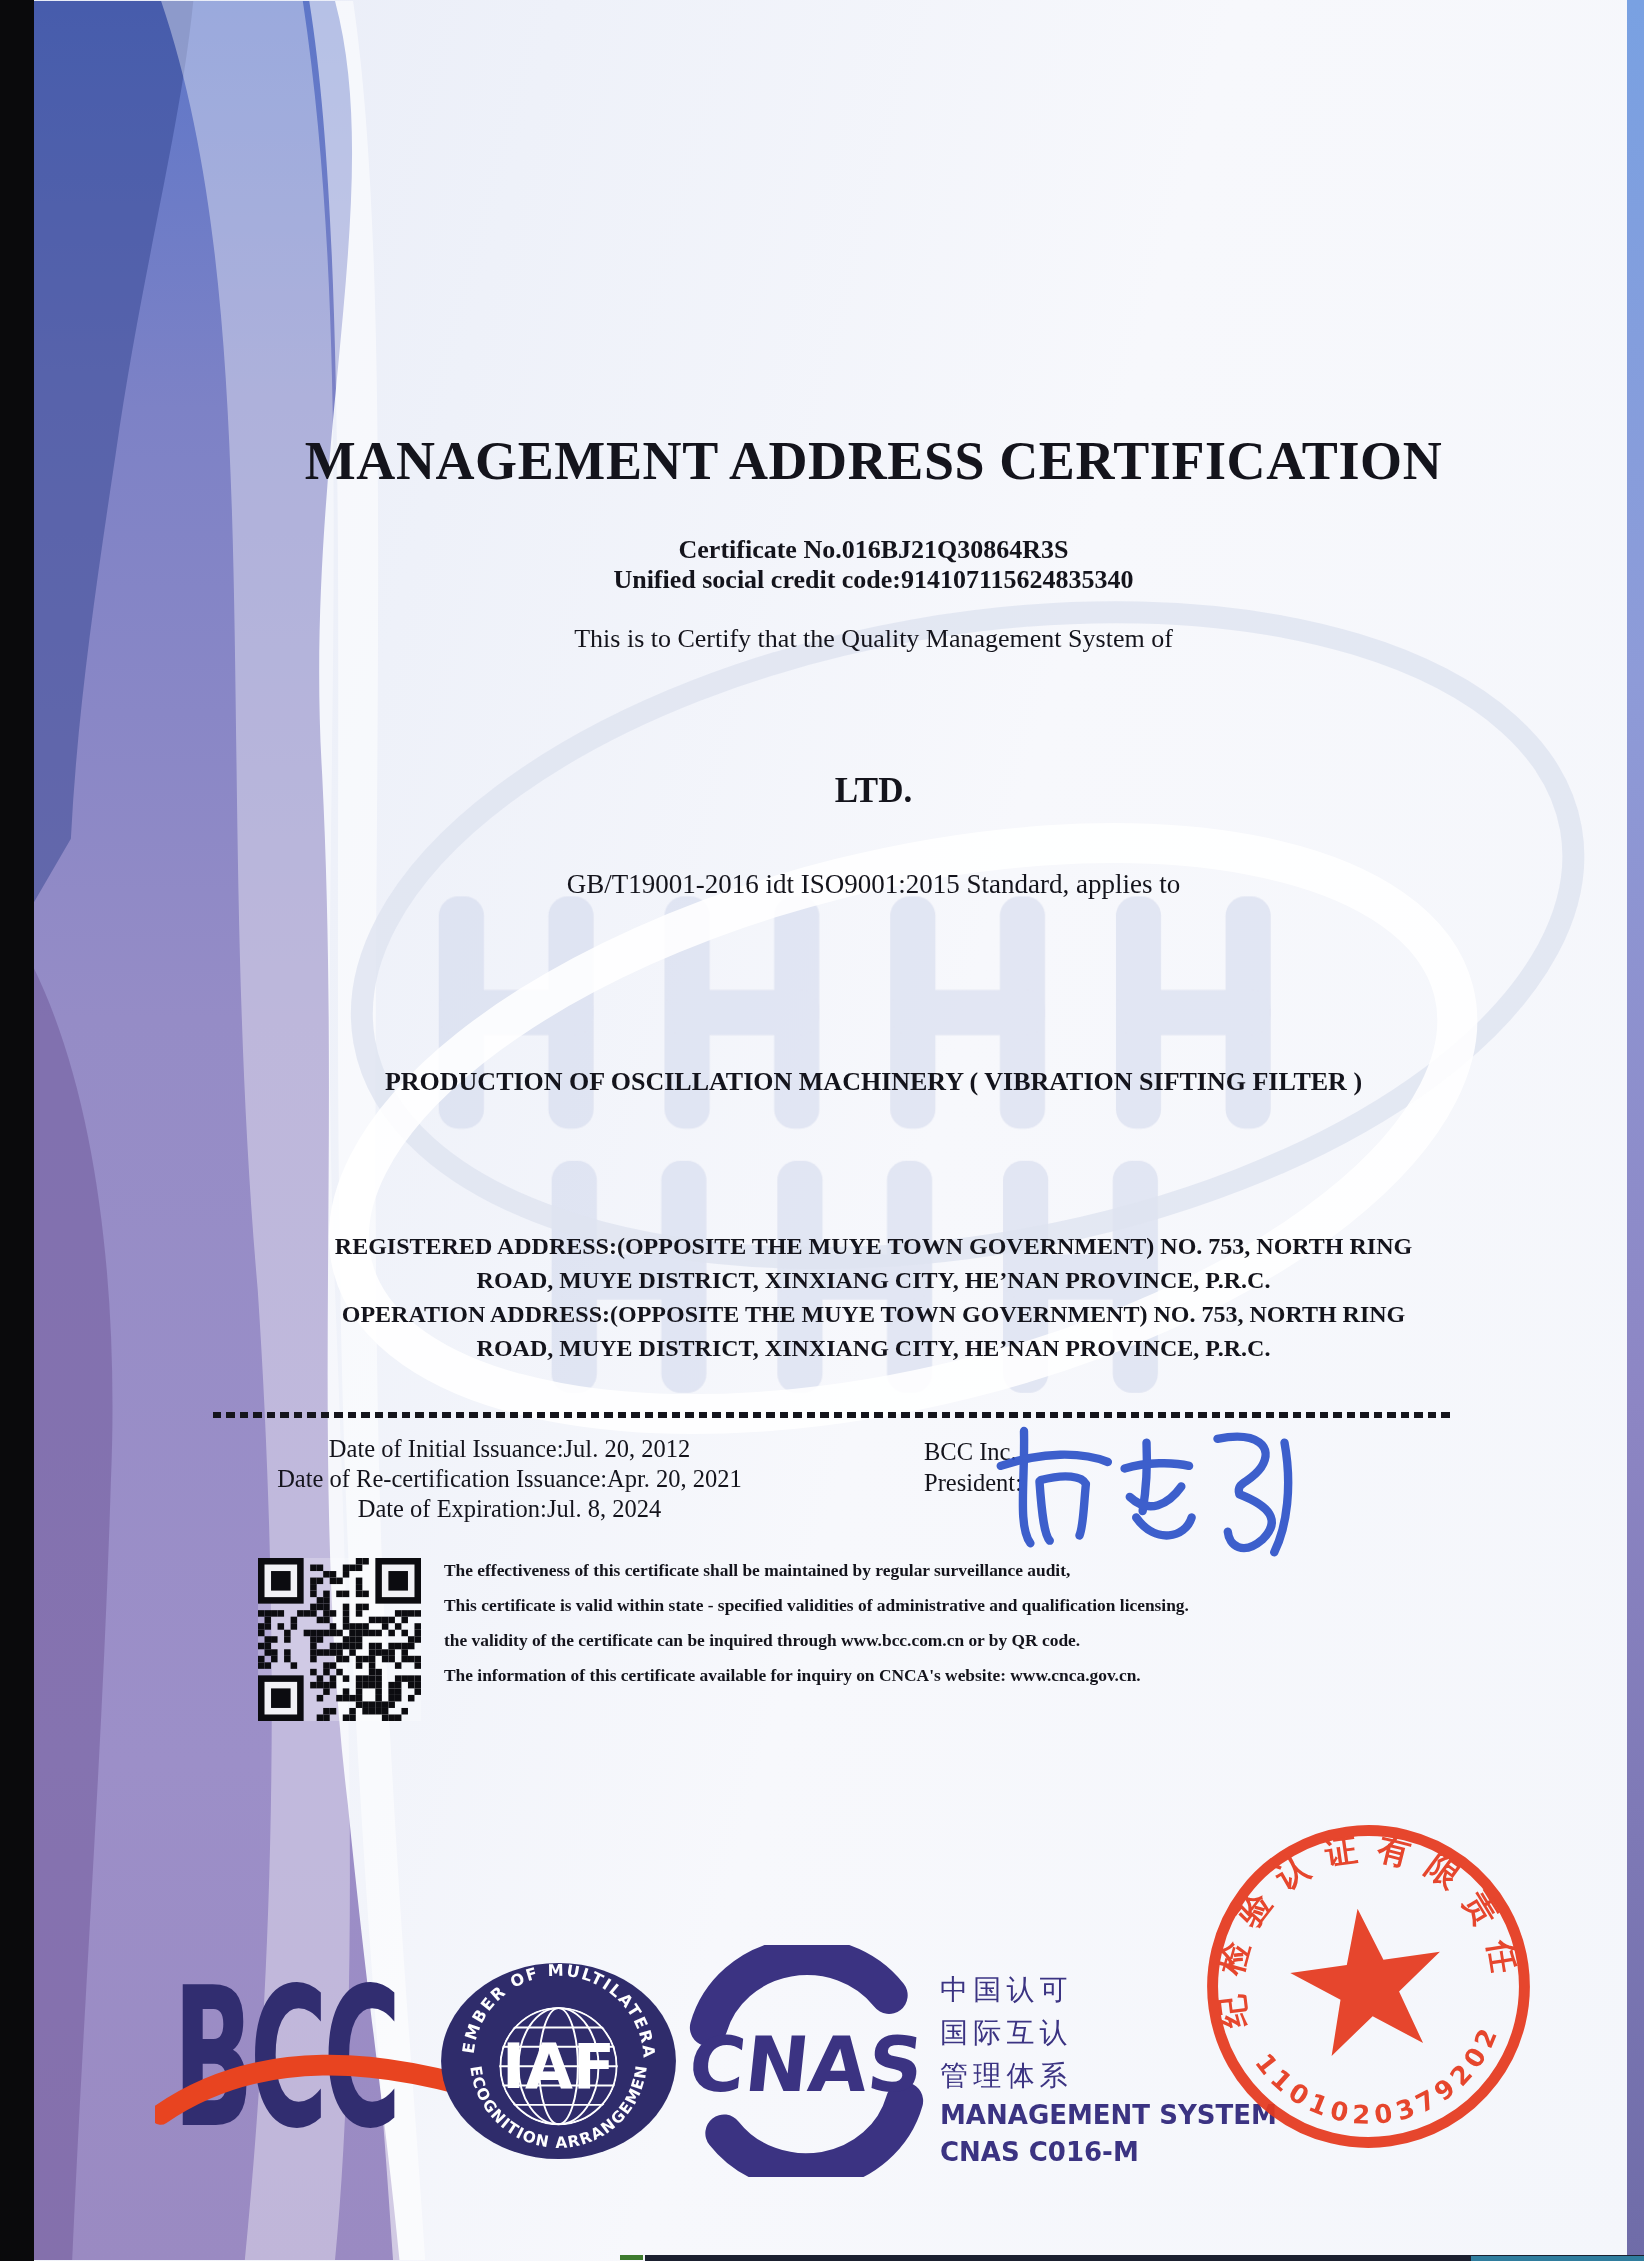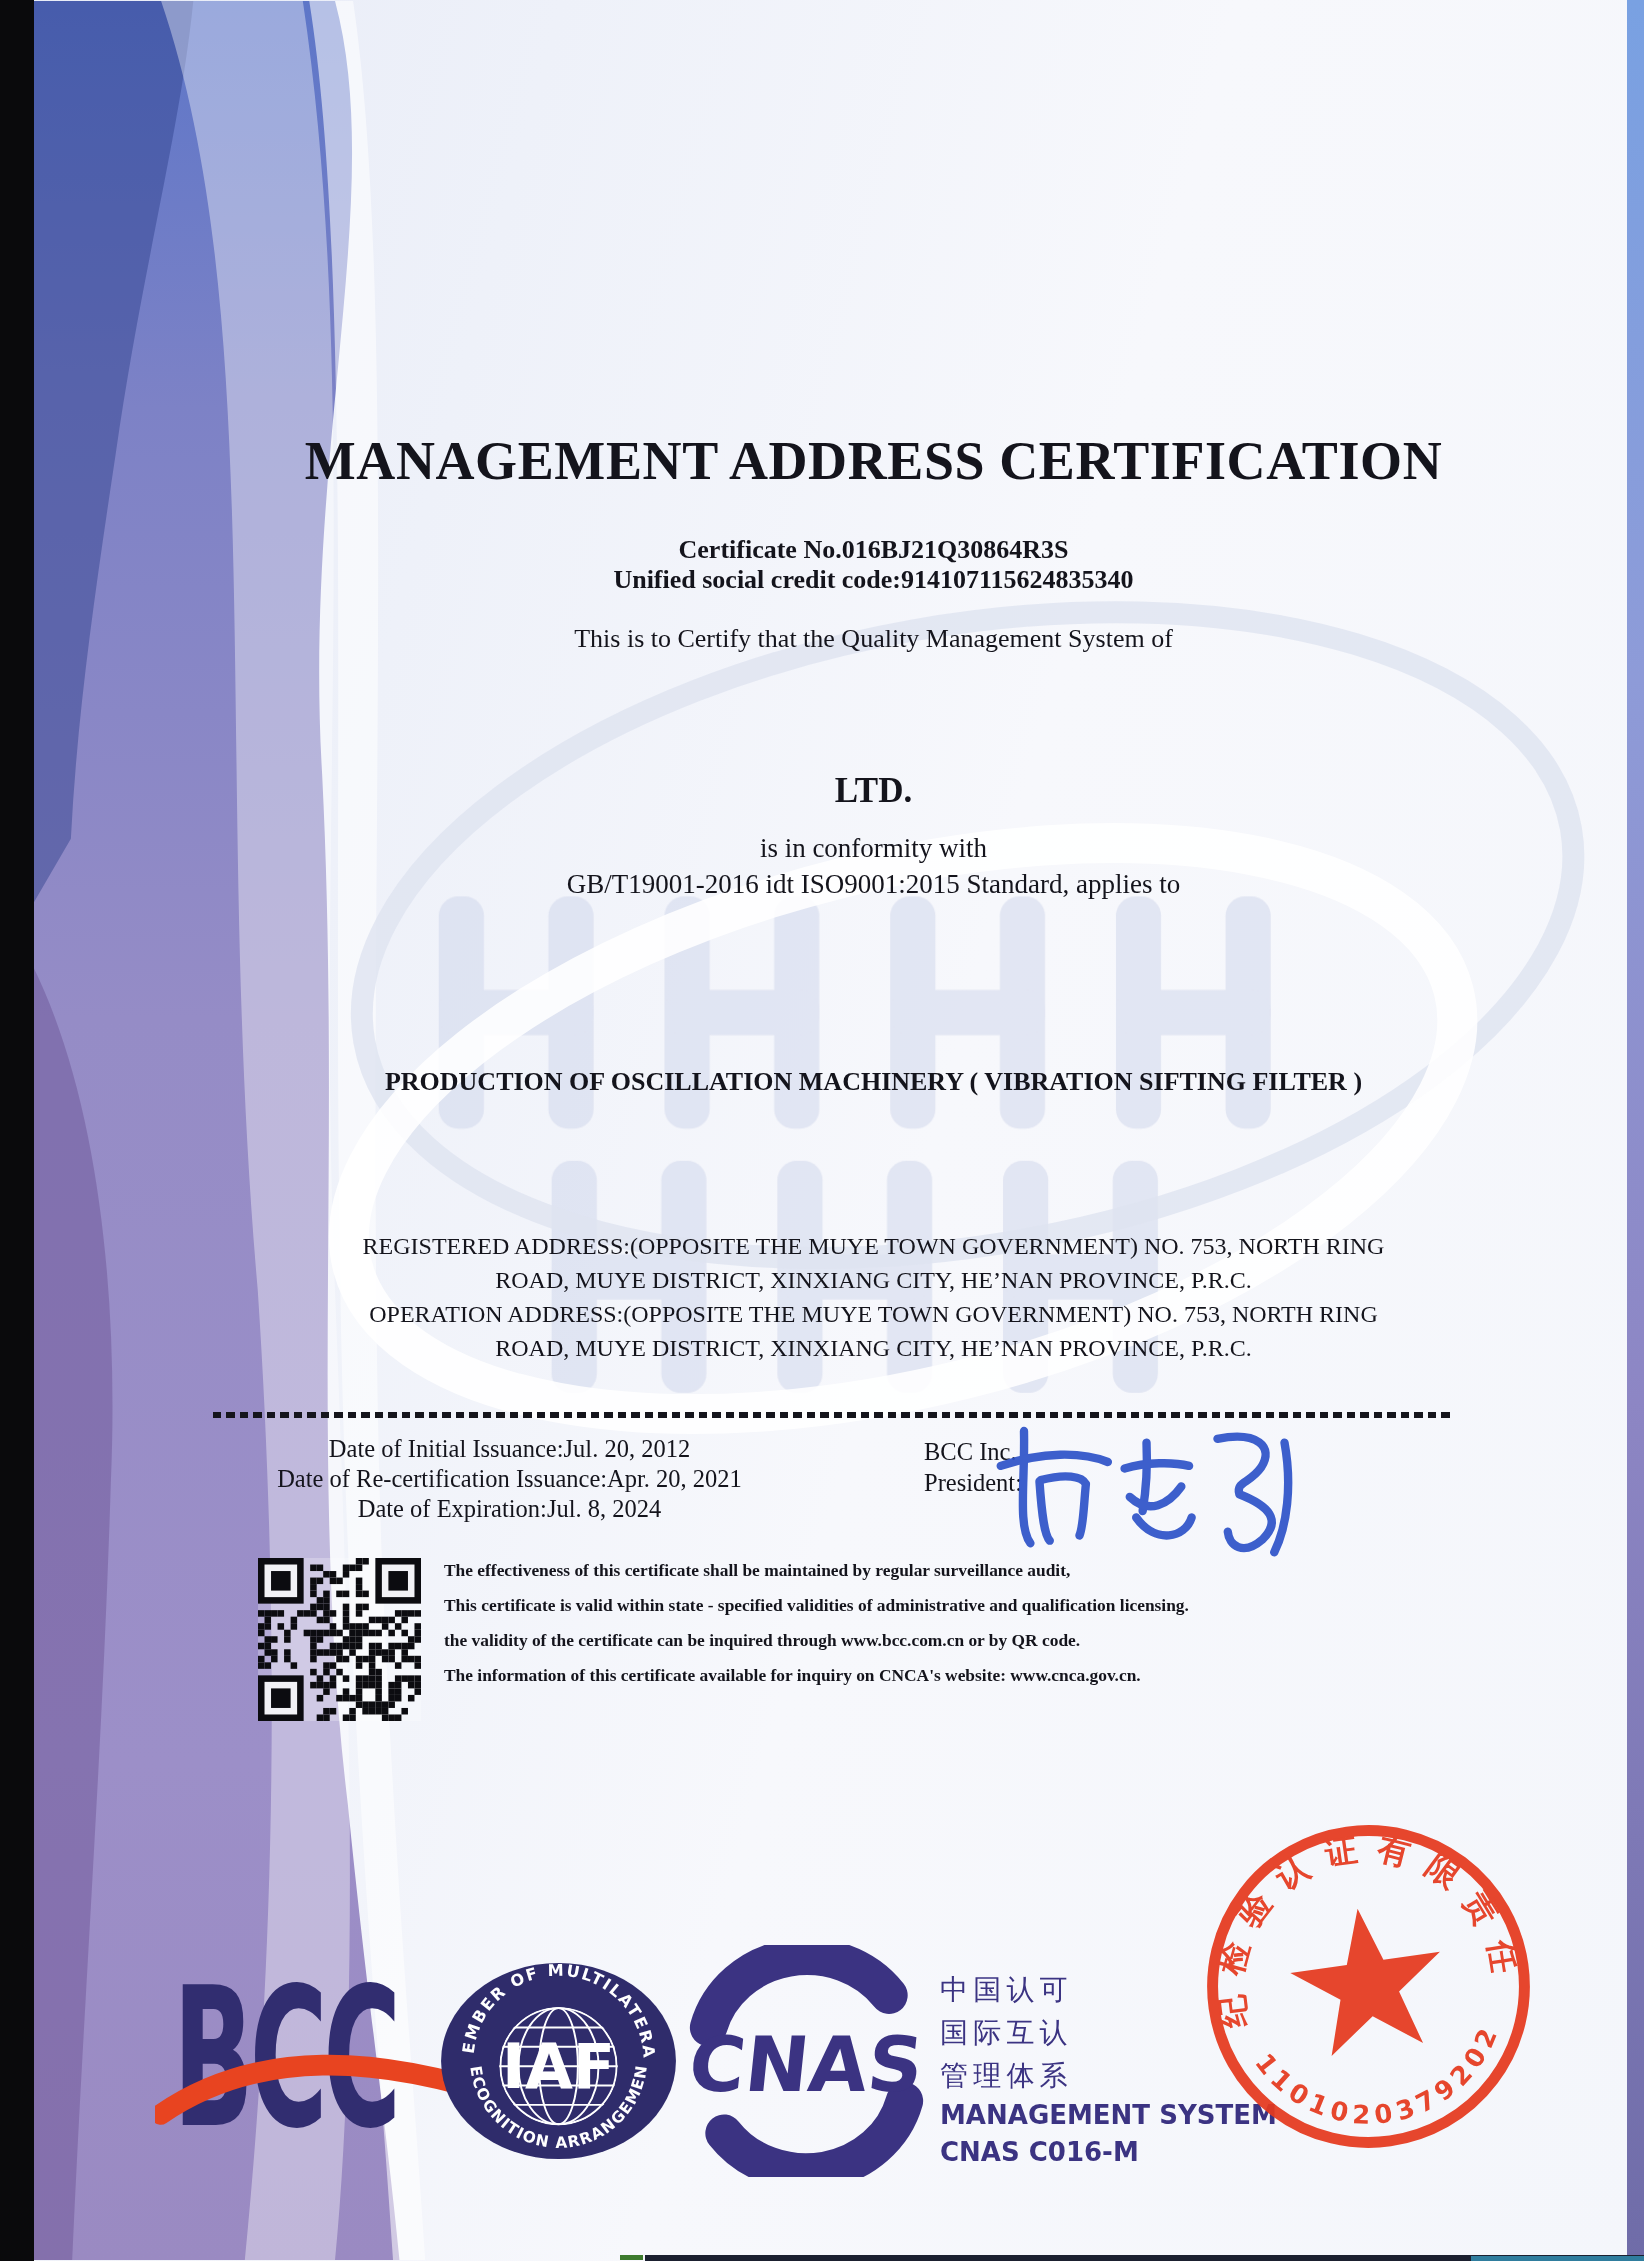--- a/index.html
+++ b/index.html
@@ -7,21 +7,21 @@
         background:linear-gradient(105deg,#e7ebf7 0%,#eef1f9 25%,#f7f8fc 55%,#f4f6fb 100%);
         font-family:"Liberation Serif","DejaVu Serif",serif;color:#14141c;}
   .abs{position:absolute;}
   .ctr{left:103px;width:1541px;text-align:center;}
   .title{font-size:54px;line-height:62px;font-weight:bold;letter-spacing:0.6px;}
   .certnum{font-size:26px;line-height:31px;font-weight:bold;}
   .body40{font-size:26px;}
   .body42{font-size:27px;}
   .company{font-size:35px;line-height:64px;font-weight:bold;}
   .scope{font-size:26px;font-weight:bold;}
-  .addr{font-size:24px;line-height:34px;font-weight:normal;}
+  .addr{font-size:24px;line-height:34px;font-weight:bold;}
   .dates{font-size:24.5px;line-height:30px;text-align:center;}
   .issuer{font-size:24.5px;line-height:31px;}
   .fineprint{font-size:17.4px;line-height:35px;font-weight:bold;}
   .dashline{height:5.8px;background:repeating-linear-gradient(90deg,#15151c 0 8.4px,transparent 8.4px 13.5px);}
   .rightstrip{top:0;right:0;width:18px;height:2261px;
         background:linear-gradient(180deg,#79a1e2 0%,#8e9bd8 30%,#8d86c4 62%,#6f6ca8 100%);}
   .bcc-word{font-family:"DejaVu Sans","Liberation Sans",sans-serif;font-size:193px;font-weight:bold;
         color:#312d70;letter-spacing:-7.7px;transform:scaleX(0.55);transform-origin:left top;line-height:155px;}
   .cnas-cn{font-size:28px;letter-spacing:5.2px;color:#3b3382;line-height:43px;
         font-family:"DejaVu Sans","Liberation Sans",sans-serif;}
@@ -104,21 +104,20 @@
 
   <div class="abs ctr title" style="top:430px;">MANAGEMENT ADDRESS CERTIFICATION</div>
 
   <div class="abs ctr certnum" style="top:534px;">Certificate No.016BJ21Q30864R3S</div>
   <div class="abs ctr certnum" style="top:564px;">Unified social credit code:914107115624835340</div>
 
   <div class="abs ctr body40" style="top:624px;">This is to Certify that the Quality Management System of</div>
 
   <div class="abs ctr company" style="top:771px;line-height:39px;">LTD.</div>
 
-  <div class="abs ctr body42" style="top:833px;">is in conformity with</div>
   <div class="abs ctr body42" style="top:869px;">GB/T19001-2016 idt ISO9001:2015 Standard, applies to</div>
 
   <div class="abs ctr scope" style="top:1067px;">PRODUCTION OF OSCILLATION MACHINERY ( VIBRATION SIFTING FILTER )</div>
 
   <div class="abs ctr addr" style="top:1229px;">REGISTERED ADDRESS:(OPPOSITE THE MUYE TOWN GOVERNMENT) NO. 753, NORTH RING</div>
   <div class="abs ctr addr" style="top:1263px;">ROAD, MUYE DISTRICT, XINXIANG CITY, HE’NAN PROVINCE, P.R.C.</div>
   <div class="abs ctr addr" style="top:1297px;">OPERATION ADDRESS:(OPPOSITE THE MUYE TOWN GOVERNMENT) NO. 753, NORTH RING</div>
   <div class="abs ctr addr" style="top:1331px;">ROAD, MUYE DISTRICT, XINXIANG CITY, HE’NAN PROVINCE, P.R.C.</div>
 
   <div class="abs dashline" style="left:213px;top:1412px;width:1242px;"></div>

